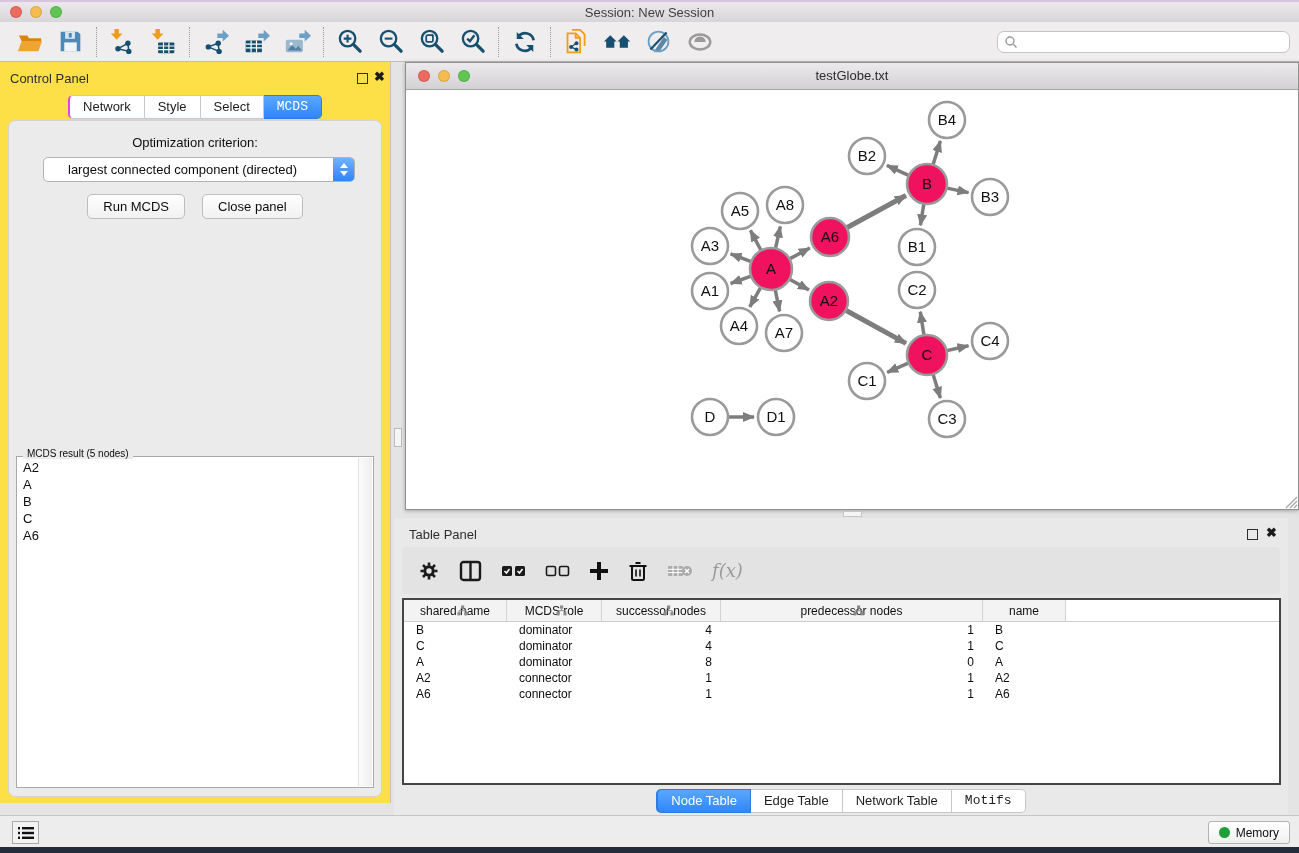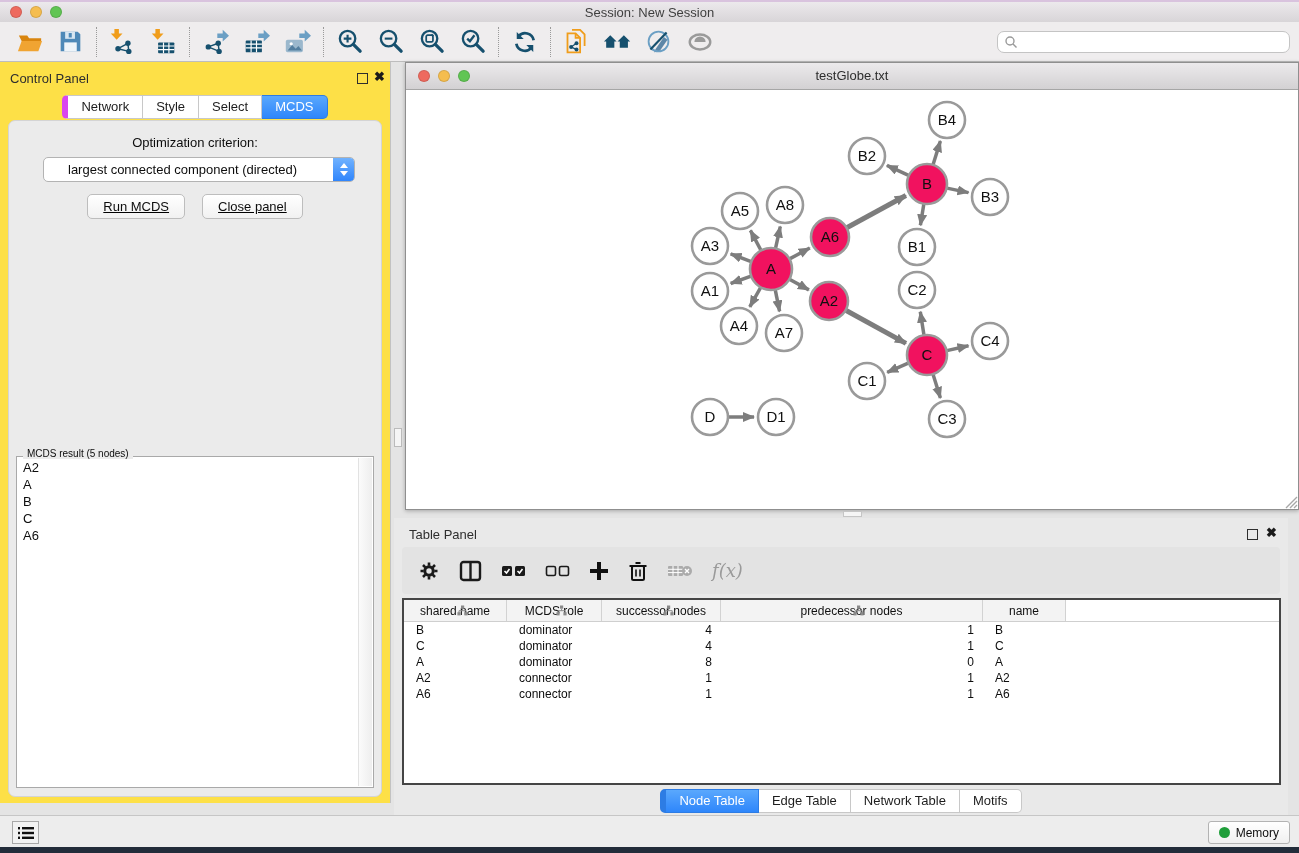--- a/index.html
+++ b/index.html
@@ -29,34 +29,34 @@
 
   
   #control-panel { position:absolute; left:0; top:0; width:391px; height:741px; background:#fde047;
     border-right:1px solid #c2c2c2; box-sizing:border-box; }
   .panel-title { position:absolute; left:10px; top:9px; font-size:13px; color:#2e2e2e; }
   .float-btn { position:absolute; width:9px; height:9px; border:1.5px solid #2e2e2e; top:11px; background:transparent; }
   .close-btn { position:absolute; top:7px; font-size:13px; color:#1a1a1a; font-weight:bold; line-height:16px; }
   #cp-tabs { position:absolute; top:33px; left:0; right:0; display:flex; justify-content:center; }
   .seg { background:#fff; border:1px solid #c8c8c8; border-left:none; padding:3px 13px 4px;
          font-size:13px; color:#1d1d1d; cursor:default; white-space:nowrap; }
-  .seg:first-child { border-left:6px solid #d946ef; border-radius:5px 0 0 5px; }
-  .seg:last-child  { border-radius:0 5px 5px 0; }
+  .seg:first-child { border-left:2px solid #d946ef; border-radius:5px 0 0 5px; }
+  .seg:last-child  { border-radius:0 5px 5px 0;font-family:Liberation Mono, monospace; }
   .seg.sel { background:linear-gradient(#5aa8fd,#2e86fb); border-color:#2d7ce4; color:#fff; }
   #cp-card { position:absolute; left:8px; right:8px; top:58px; bottom:6px; background:#ebebeb;
     border:1px solid #d4d4d4; border-radius:7px; }
   #opt-label { position:absolute; top:14px; width:100%; text-align:center; font-size:13px; color:#0d0d0d; }
   #criterion { position:absolute; left:34px; right:26px; top:36px; height:25px; background:#fff;
     border:1px solid #b3b3b3; border-radius:5px; display:flex; align-items:center; box-sizing:border-box; overflow:hidden; }
   #criterion .val { flex:1; font-size:13px; padding-left:24px; color:#0d0d0d; white-space:nowrap; }
   .stepper { width:21px; align-self:stretch; background:linear-gradient(#71b2fe,#2f85fc);
     display:flex; flex-direction:column; align-items:center; justify-content:center; gap:3px; }
   .stepper i { width:0; height:0; border-left:4px solid transparent; border-right:4px solid transparent; }
   .st-up { border-bottom:5px solid #fff; } .st-dn { border-top:5px solid #fff; }
-  #cp-buttons { position:absolute; top:73px; left:0; right:0; display:flex; justify-content:center; gap:17px;text-decoration:underline; }
+  #cp-buttons { position:absolute; top:73px; left:0; right:0; display:flex; justify-content:center; gap:17px; }
   .mac-btn { background:linear-gradient(#ffffff,#f1f1f1); border:1px solid #bdbdbd; border-radius:5px;
     font-size:13px; padding:4px 15px; color:#0d0d0d; font-family:"Liberation Sans",sans-serif; }
   #result-box { position:absolute; left:7px; right:7px; top:335px; bottom:8px; background:#fff;
     border:1px solid #a9a9a9; }
   #result-legend { position:absolute; top:-9px; left:6px; background:#ebebeb; padding:0 4px;
     font-size:10px; color:#0d0d0d; }
   #mcds-list { position:absolute; left:1px; top:2px; right:15px; bottom:1px; overflow:hidden; }
   .mcds-item { font-size:13px; color:#0d0d0d; padding:1px 0 1px 5px; }
   #mcds-scroll { position:absolute; top:1px; right:1px; bottom:1px; width:13px;
     background:linear-gradient(90deg,#fbfbfb,#eeeeee); border-left:1px solid #e2e2e2; }

